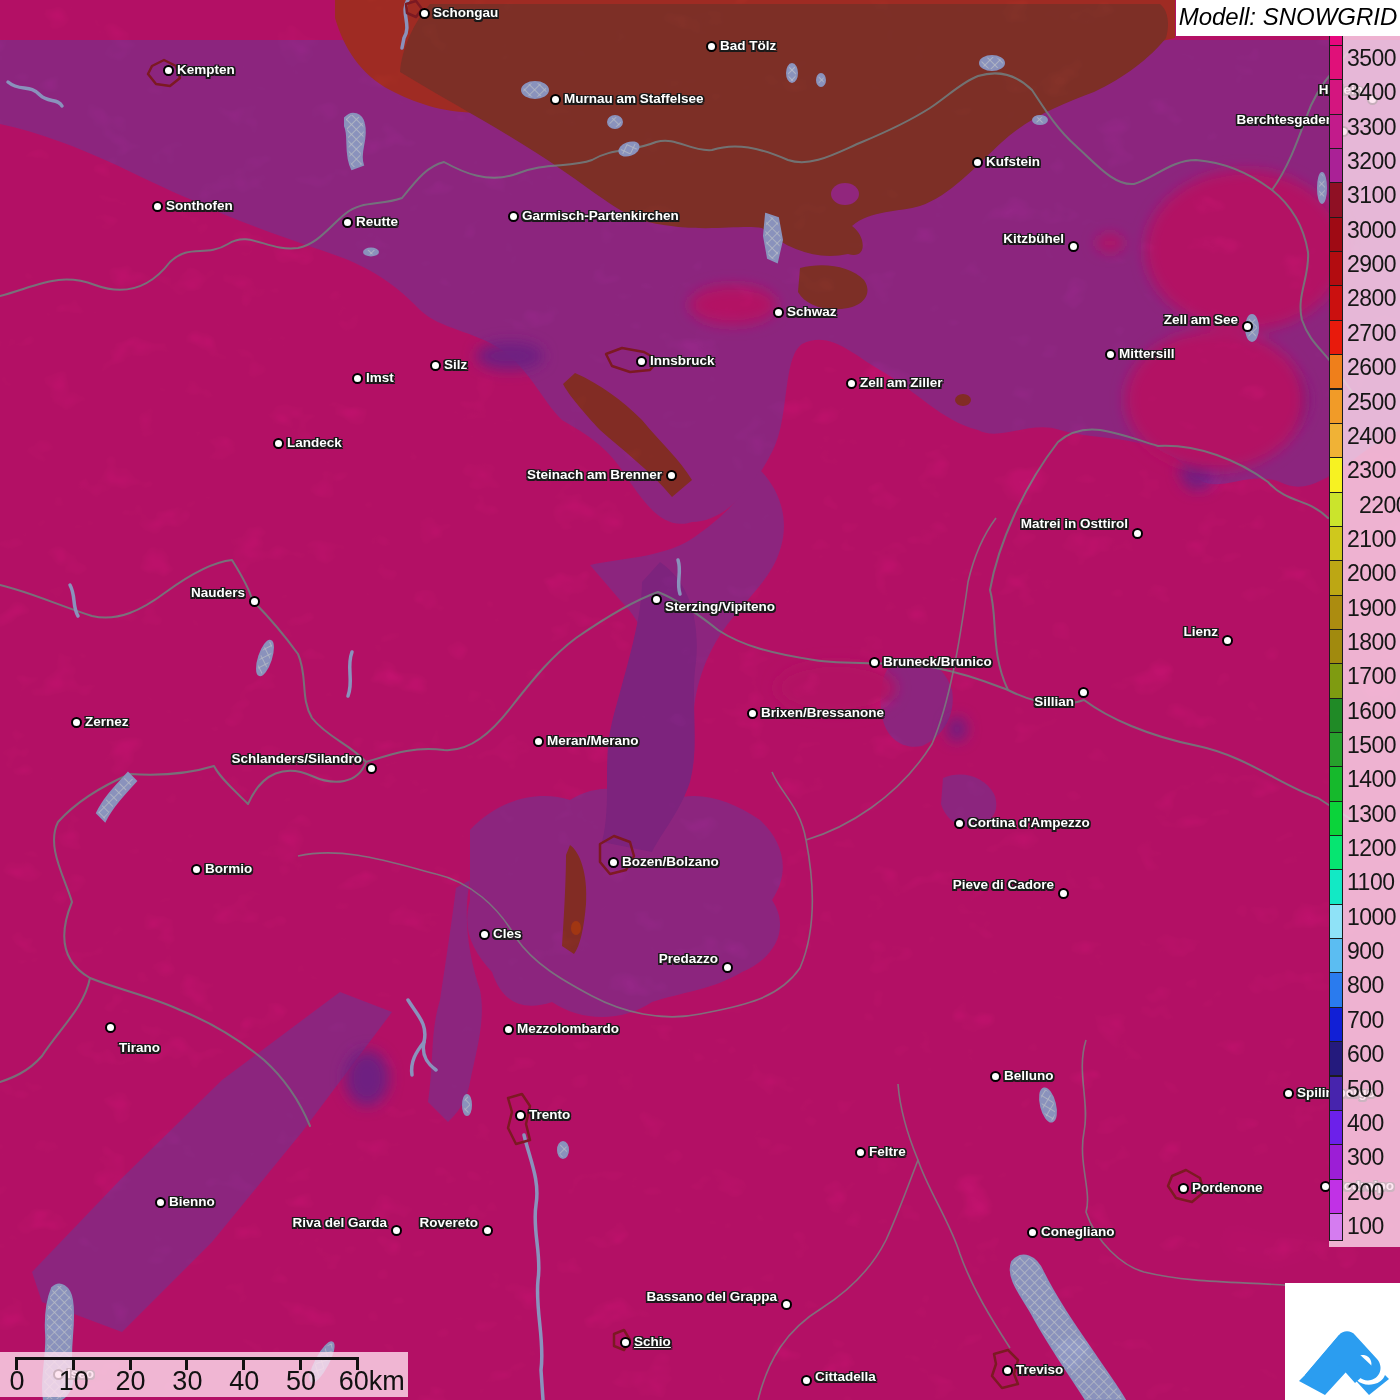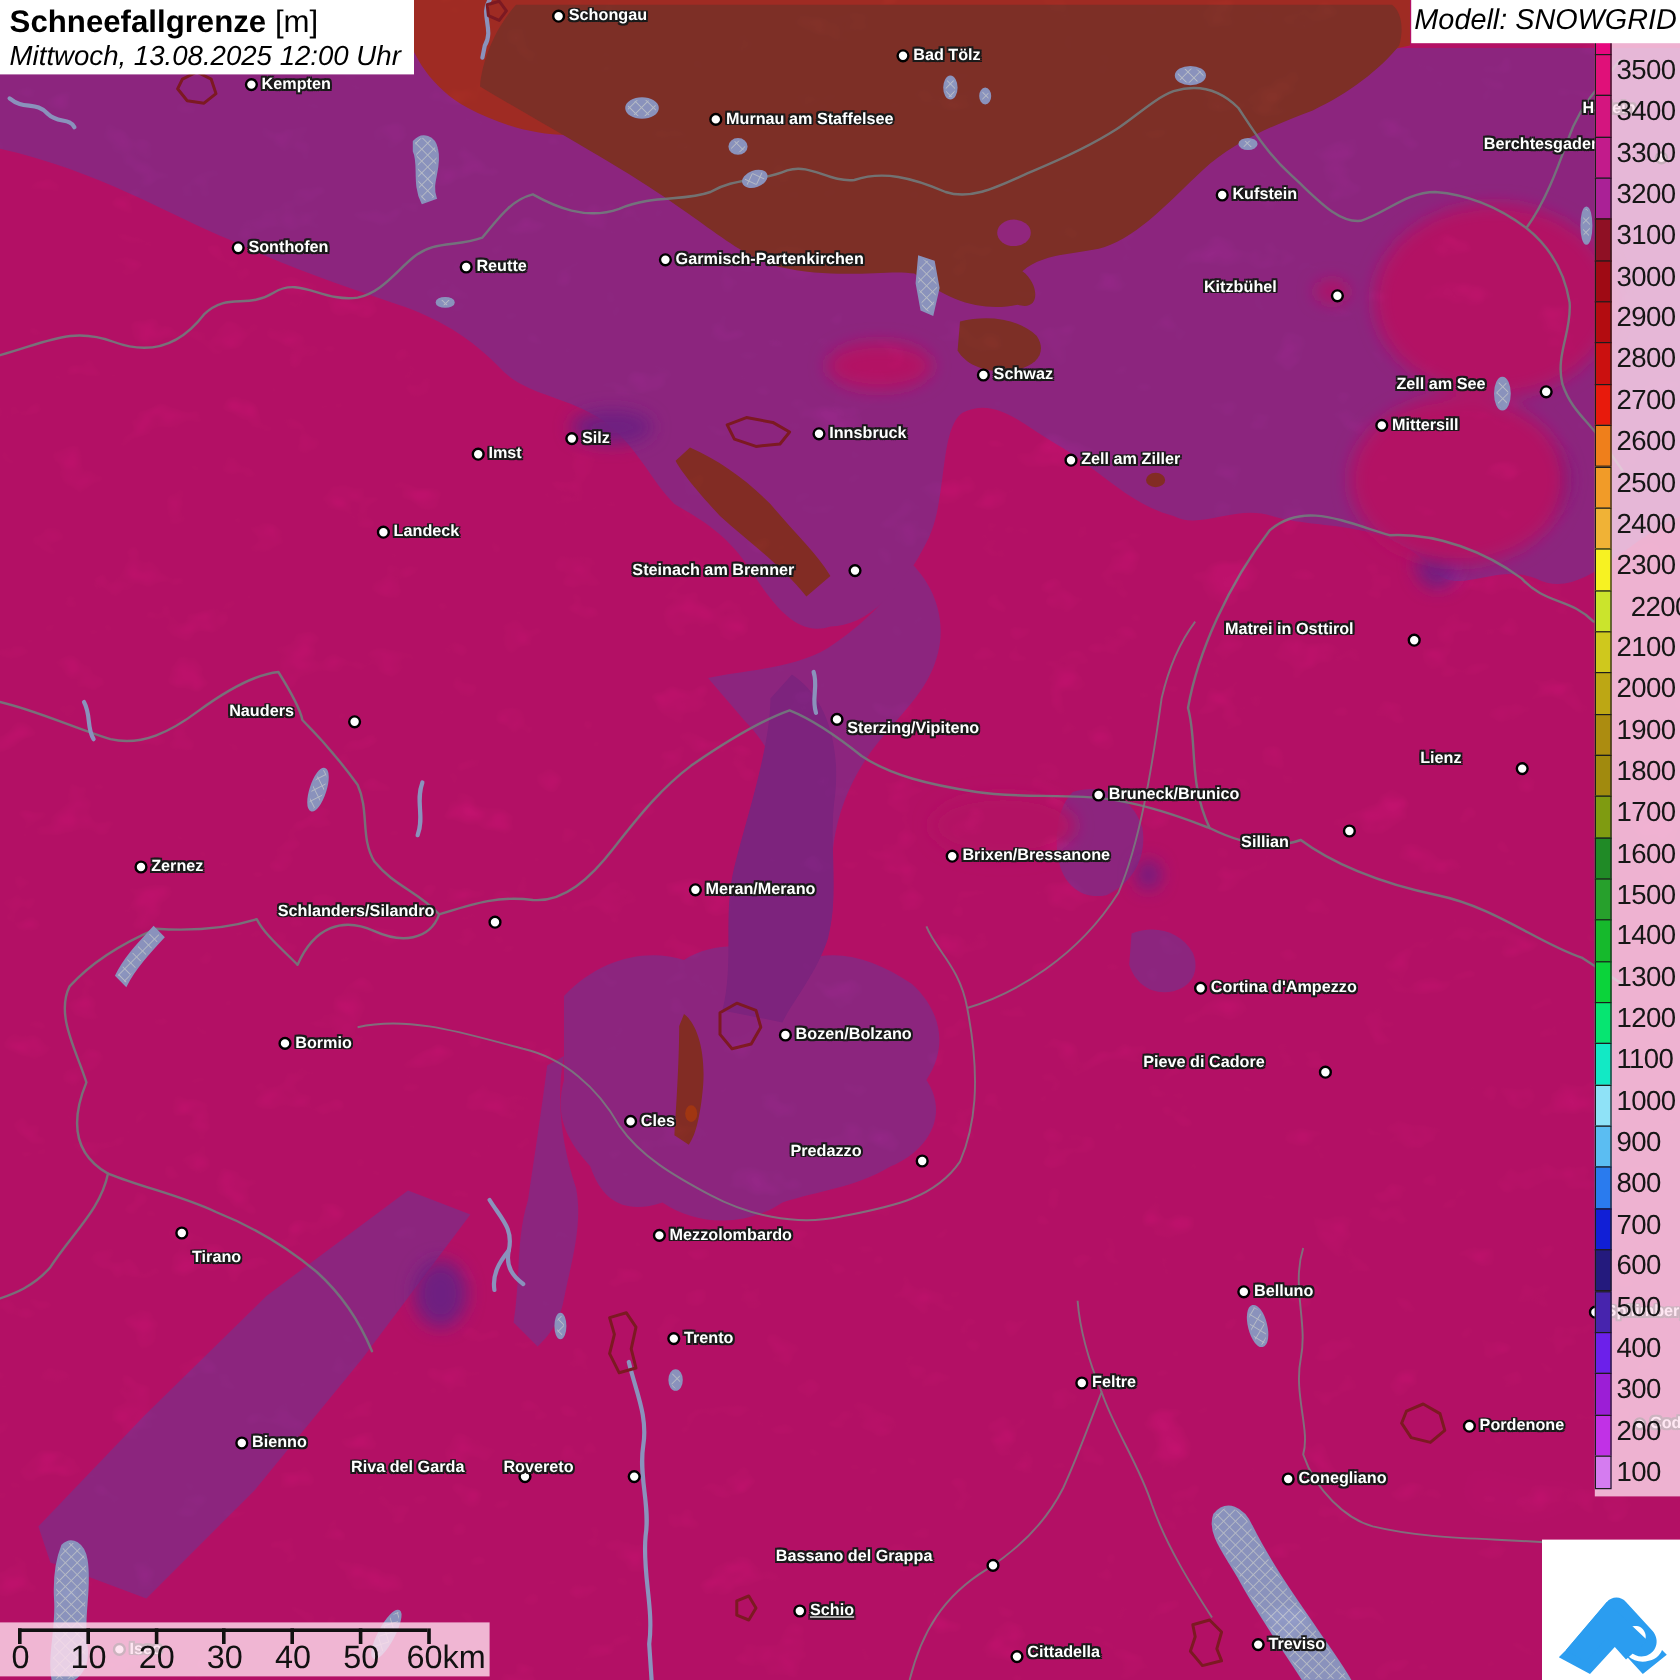--- a/index.html
+++ b/index.html
@@ -1,20 +1,20 @@
 <!DOCTYPE html>
 <html><head>
 <meta charset="utf-8">
 <style>
   html,body{margin:0;padding:0;background:#777;}
   .stage{position:relative;width:1400px;height:1400px;overflow:hidden;
          font-family:"Liberation Sans",sans-serif;background:#e31480;}
   .stage svg.map{position:absolute;left:0;top:0;}
   
-  #city-layer{position:absolute;inset:0;margin-left:41px;}
+  #city-layer{position:absolute;inset:0;}
   .city-dot{position:absolute;width:11px;height:11px;border-radius:50%;
             background:#fff;border:2.5px solid #000;box-sizing:border-box;}
   .city-label{position:absolute;font-size:13.5px;font-weight:bold;color:#fff;white-space:nowrap;
      text-shadow:-1.5px -1.5px 0 #1a1a1a,1.5px -1.5px 0 #1a1a1a,-1.5px 1.5px 0 #1a1a1a,
                  1.5px 1.5px 0 #1a1a1a,0 -1.5px 0 #1a1a1a,0 1.5px 0 #1a1a1a,
                  -1.5px 0 0 #1a1a1a,1.5px 0 0 #1a1a1a;}
   
   .panel{position:absolute;box-sizing:border-box;}
   #title-box{left:0;top:0;width:345px;height:62px;background:#fff;padding:3px 8px;color:#000;}
   #title-line1{font-size:26px;line-height:30px;}
@@ -409,27 +409,20 @@
       <div class="sb-tick" style="left: 185.4px;"></div>
       <div class="sb-num" style="left: 187.4px; text-align: center;">30</div>
       <div class="sb-tick" style="left: 242.2px;"></div>
       <div class="sb-num" style="left: 244.2px;">40</div>
       <div class="sb-tick" style="left: 299px;"></div>
       <div class="sb-num" style="left: 301px;">50</div>
       <div class="sb-tick" style="left: 355.8px;"></div>
       <div class="sb-num" style="left: 371.8px;">60km</div>
     </div>
 
-  <div id="title-box" class="panel">
-    <div id="title-line1">
-      <b>Schneefallgrenze</b>
-      <span>[m]</span>
-    </div>
-    <div id="title-line2">Mittwoch, 13.08.2025 12:00 Uhr</div>
-  </div>
 
   <div id="model-box" class="panel">
     <span>Modell: SNOWGRID</span>
   </div>
 
 
   <div id="partner-box" class="panel">
     <svg width="115" height="117" viewBox="0 0 115 117">
       <path d="M20,92 L54,52 C58,47 66,47 70,52 L92,76 C99,84 95,95 86,97 C78,99 71,93 70,86
                C69,80 74,75 79,77 C82,78 83,82 81,84 L84,87 C89,82 86,73 79,72 C71,71 65,78 66,86

